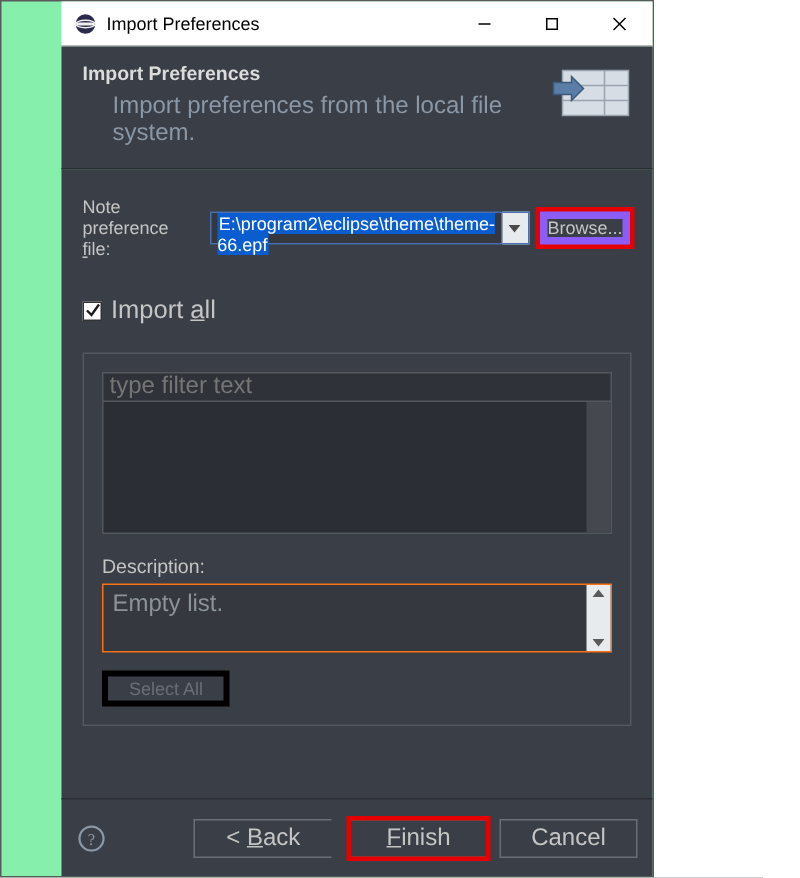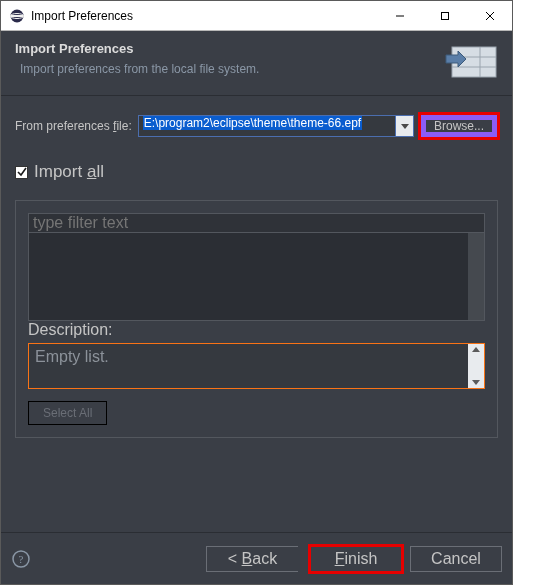--- a/index.html
+++ b/index.html
@@ -1,53 +1,53 @@
 <!DOCTYPE html>
 <html><head>
 <meta charset="utf-8">
 <style>
   * { box-sizing: border-box; margin: 0; padding: 0; }
   html, body { width: 533px; height: 585px; font-family: "Segoe UI", Tahoma, sans-serif; font-size: 12px; background: #fff; }
-  .window { width: 513px; height: 585px; border: 1px solid #5a5a5a; display: flex; flex-direction: column; background: #0f766e; }
+  .window { width: 436px; height: 585px; border: 1px solid #5a5a5a; display: flex; flex-direction: column; background: #86efac; padding-left: 40px; }
   .titlebar { height: 30px; background: #fff; display: flex; align-items: center; border-bottom: 1px solid #b8b8b8; }
   .titlebar-icon { width: 16px; height: 16px; margin: 0 6px 0 8px; }
   .titlebar-title { flex: 1; font-size: 12px; color: #000; }
   .titlebar-btns { display: flex; height: 100%; }
   .titlebar-btn { width: 45px; display: flex; align-items: center; justify-content: center; color: #000; font-size: 12px; }
   .titlebar-btn svg { width: 10px; height: 10px; }
   .header { background: #3a3e46; padding: 10px 14px 14px 14px; display: flex; align-items: flex-start; border-bottom: 1px solid #2a2d33; }
   .header-text { flex: 1; }
   .header-title { color: #dcdcdc; font-size: 13px; font-weight: bold; margin-bottom: 6px; }
-  .header-subtitle { color: #8a97a6; font-size: 12px; margin-left: 5px; }
+  .header-subtitle { color: #8a97a6; font-size: 16px; margin-left: 20px; }
   .header-icon { width: 54px; height: 40px; margin-left: 8px; }
   .body { flex: 1; background: #3a3e46; padding: 18px 14px 8px 14px; display: flex; flex-direction: column; }
   .row-file { display: flex; align-items: center; gap: 6px; margin-bottom: 24px; }
   .row-file-label { color: #c5c5c5; font-size: 12px; }
   .row-file-label u { text-decoration: underline; }
   .file-input-wrap { flex: 1; display: flex; }
   .file-input { flex: 1; height: 22px; background: #35393f; border: 1px solid #4b6eaf; color: #fff; font-size: 12px; padding: 0 4px; }
   .file-input .sel { background: #0a5dcf; color: #fff; padding: 0 1px; }
   .combo-arrow { width: 18px; height: 22px; background: #e8ebee; border: 1px solid #4b6eaf; border-left: none; display: flex; align-items: center; justify-content: center; }
   .combo-arrow svg { width: 8px; height: 8px; }
   .browse-btn { height: 24px; width: 78px; background: #3a3e46; border: 6px solid #8b5cf6; color: #c5c5c5; font-size: 12px; display: flex; align-items: center; justify-content: center; }
   .highlight-red { outline: 3px solid #e60000; outline-offset: -1px; }
   .checkbox-row { display: flex; align-items: center; gap: 6px; margin-bottom: 18px; }
   .checkbox { width: 13px; height: 13px; background: #fff; border: 1px solid #333; display: flex; align-items: center; justify-content: center; }
   .checkbox svg { width: 10px; height: 10px; }
   .checkbox-label { color: #c5c5c5; font-size: 17px; }
   .group-box { border: 1px solid #53575e; padding: 12px; flex: 0 0 auto; }
   .filter-input { width: 100%; height: 20px; background: #2f3238; border: 1px solid #53575e; color: #6e747c; font-size: 16px; padding: 0 4px; }
   .tree-area { width: 100%; height: 88px; background: #2b2e34; border: 1px solid #53575e; border-top: none; position: relative; }
   .tree-area .vscroll { position: absolute; right: 0; top: 0; bottom: 0; width: 16px; background: #45494f; }
-  .desc-label { color: #c5c5c5; font-size: 16px; margin-top: 0; margin-bottom: 4px; }
+  .desc-label { color: #c5c5c5; font-size: 13px; margin-top: 14px; margin-bottom: 4px; }
   .desc-box { width: 100%; min-height: 46px; background: #35393f; border: 1px solid #f97316; color: #8c929a; font-size: 16px; padding: 4px 6px; position: relative; }
   .desc-box .vscroll { position: absolute; right: 0; top: 0; bottom: 0; width: 16px; background: #e8ebee; display: flex; flex-direction: column; justify-content: space-between; align-items: center; padding: 2px 0; }
   .desc-box .vscroll svg { width: 8px; height: 8px; }
   .sel-btns { display: flex; gap: 8px; margin-top: 12px; }
-  .sel-btn { height: 24px; padding: 0 14px; background: #3a3e46; border: 1px solid #000000; color: #6a6e76; font-size: 12px; display: flex; align-items: center; justify-content: center; }
+  .sel-btn { height: 24px; padding: 0 14px; background: #3a3e46; border: 4px solid #000000; color: #6a6e76; font-size: 12px; display: flex; align-items: center; justify-content: center; }
   .footer { height: 52px; background: #3a3e46; display: flex; align-items: center; padding: 0 10px; gap: 8px; border-top: 1px solid #2a2d33; }
   .help-icon { width: 20px; height: 20px; margin-right: auto; }
   .nav-btn { height: 26px; width: 92px; background: #3a3e46; border: 1px solid #6a6e76; color: #c5c5c5; font-size: 16px; display: flex; align-items: center; justify-content: center; }
   .nav-btn.disabled { color: #6a6e76; border-color: #53575e; }
   .nav-btn.pair-left { border-right: none; }
   .nav-btn.pair-right { margin-left: -8px; }
   .nav-btn u { text-decoration: underline; }
 </style>
 </head>
 <body>
@@ -96,21 +96,21 @@
         <line x1="36" y1="6" x2="36" y2="36" stroke="#9aa4ae" stroke-width="1"></line>
         <path d="M2 14 L14 14 L14 10 L22 18 L14 26 L14 22 L2 22 Z" fill="#5a7ea8" stroke="#3c5a7a" stroke-width="1"></path>
       </svg>
     </span>
   </div>
 
   <div class="body">
 
     <div class="row-file">
       <span class="row-file-label">
-        <span>From preferences </span><u>f</u><span>ile:</span>
+        <span>Note preference </span><u>f</u><span>ile:</span>
       </span>
       <div class="file-input-wrap">
         <div class="file-input">
           <span class="sel">E:\program2\eclipse\theme\theme-66.epf</span>
         </div>
         <div class="combo-arrow">
           <svg viewBox="0 0 8 8">
               <polygon points="0,2 8,2 4,7" fill="#4a4a4a"></polygon>
             </svg>
         </div>

